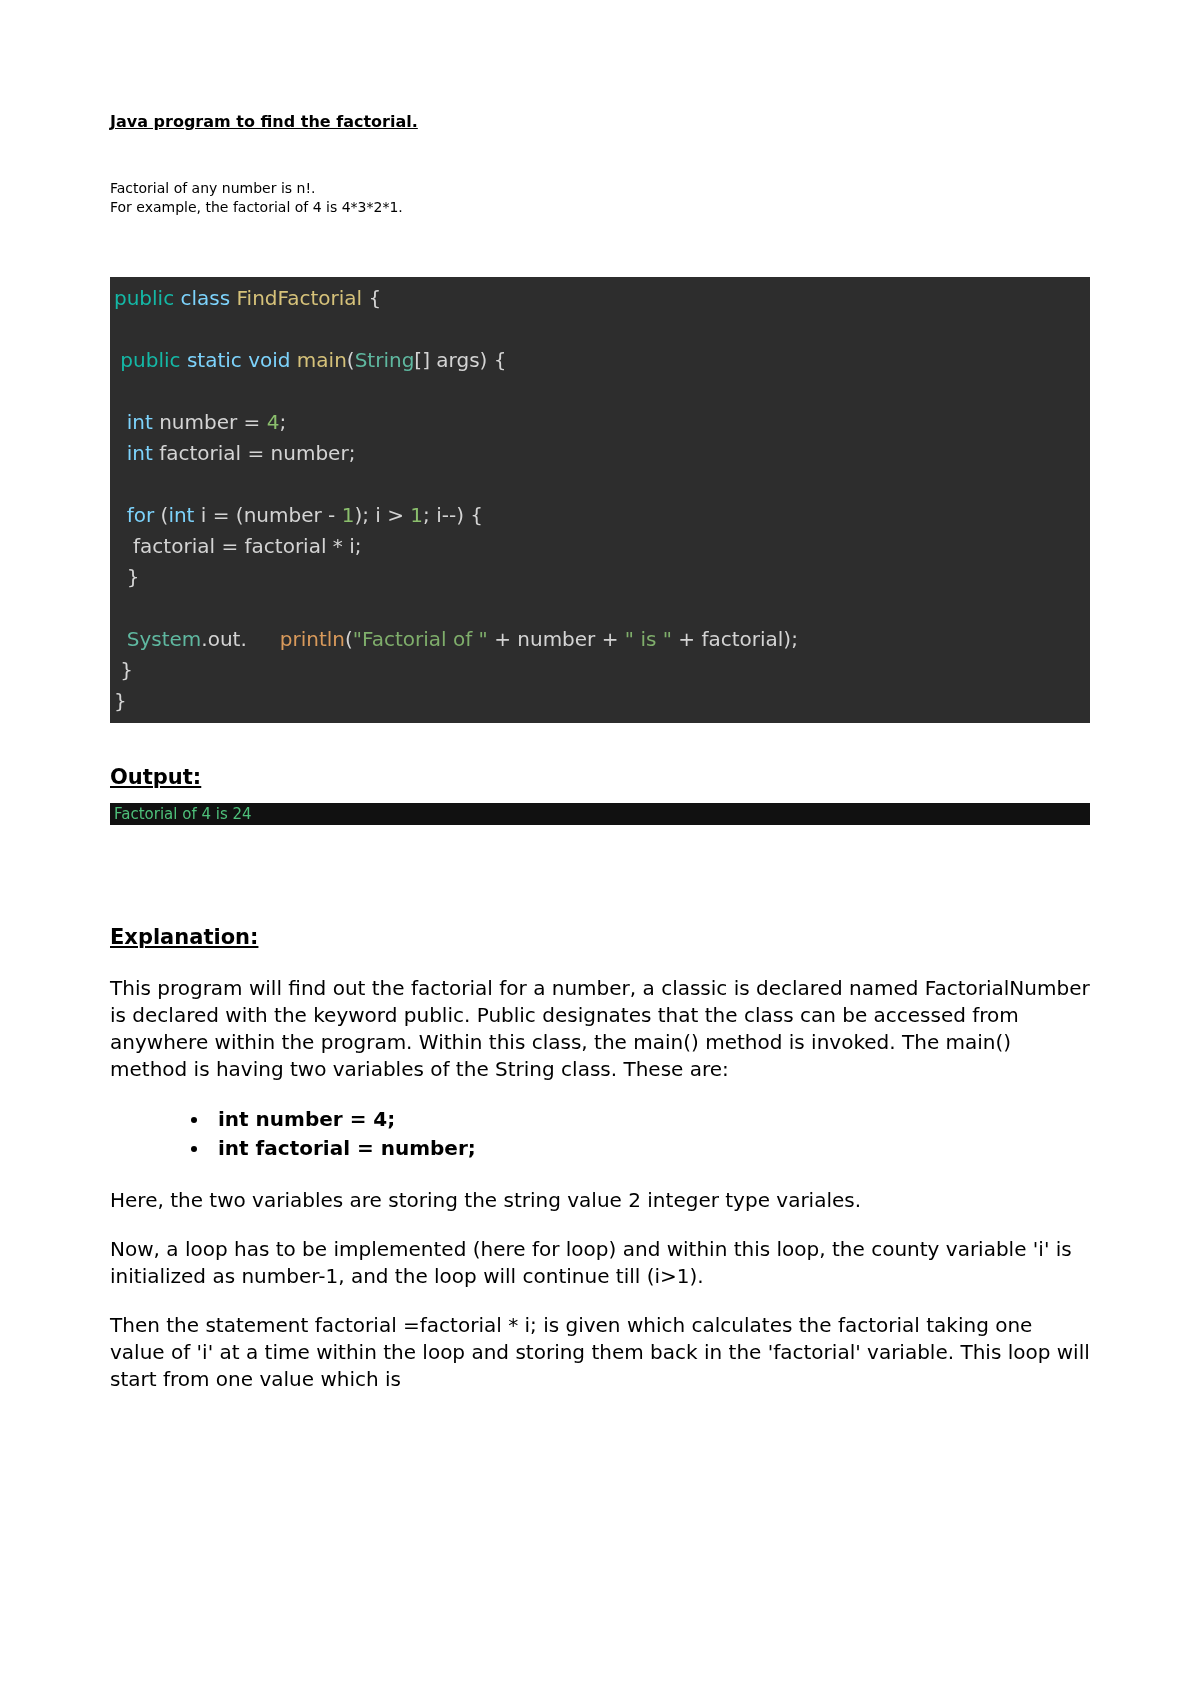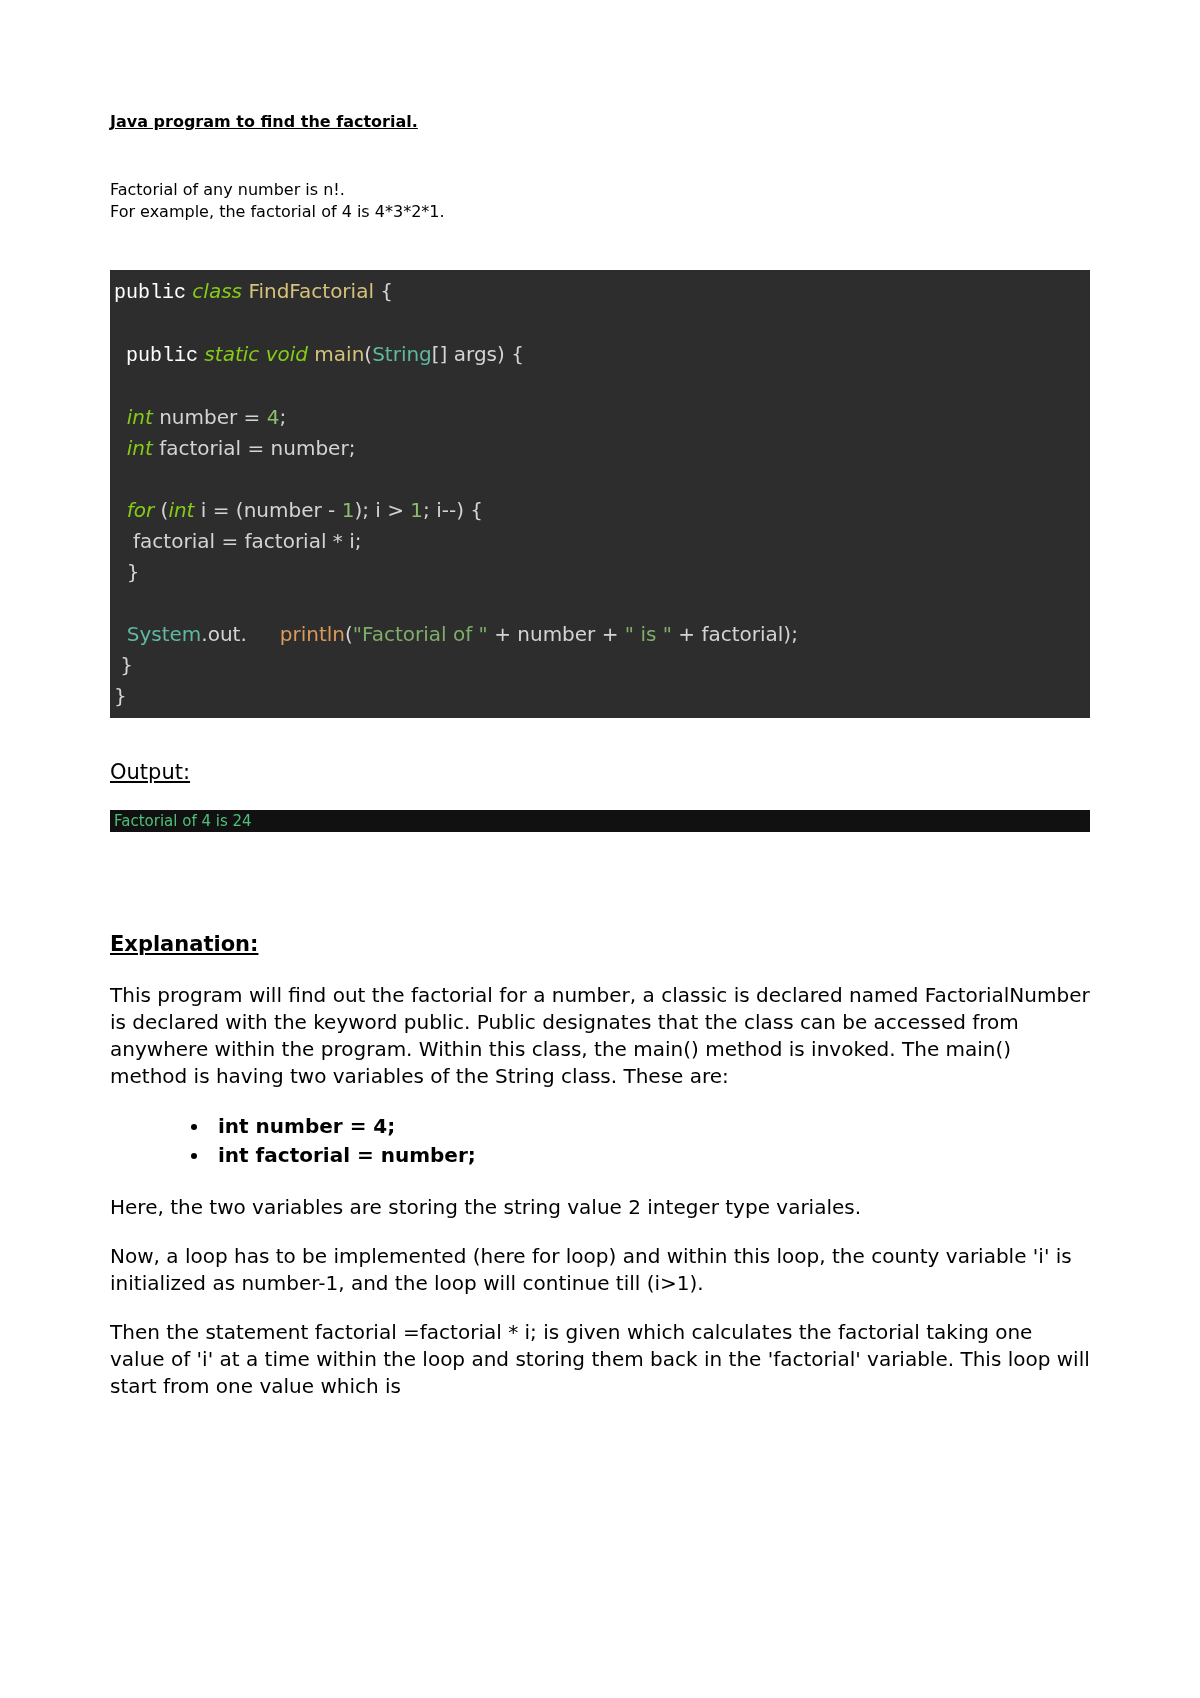--- a/index.html
+++ b/index.html
@@ -16,47 +16,47 @@
     padding: 112px 110px 0 110px;
     position: relative;
   }
   .title {
     font-weight: bold;
     text-decoration: underline;
     font-size: 16px;
     margin-bottom: 48px;
   }
   .intro {
-    font-size: 16px;
+    font-size: 14px;
     line-height: 1.35;
-    margin-bottom: 48px;
+    margin-bottom: 60px;
   }
   .codeblock {
     background: #2d2d2d;
     color: #d4d4d4;
     font-family: "DejaVu Sans", Verdana, Arial, sans-serif;
     font-size: 20px;
     line-height: 1.55;
     padding: 6px 4px 6px 4px;
     white-space: pre;
     margin-bottom: 42px;
   }
-  .kw-purple { color: #ffffff; font-family: Liberation Mono, monospace; }
-  .kw-blue { color: #84cc16; font-style: italic; }
+  .kw-purple { color: #14b8a6; }
+  .kw-blue { color: #7dd3fc; }
   .ident-yellow { color: #d6c27a; }
   .type-teal { color: #5fb8a0; }
   .method-orange { color: #d99a5b; margin-left: 33px; }
   .num-green { color: #8bbf6d; }
   .str-green { color: #7fae6b; }
   .plain { color: #d4d4d4; }
   .output-heading {
-    font-weight: normal;
+    font-weight: bold;
     text-decoration: underline;
     font-size: 21px;
-    margin-bottom: 26px;
+    margin-bottom: 14px;
   }
   .outputblock {
     background: #111;
     color: #4ec07a;
     font-size: 15px;
     padding: 2px 4px;
     margin-bottom: 100px;
   }
   .explain-heading {
     font-weight: bold;

